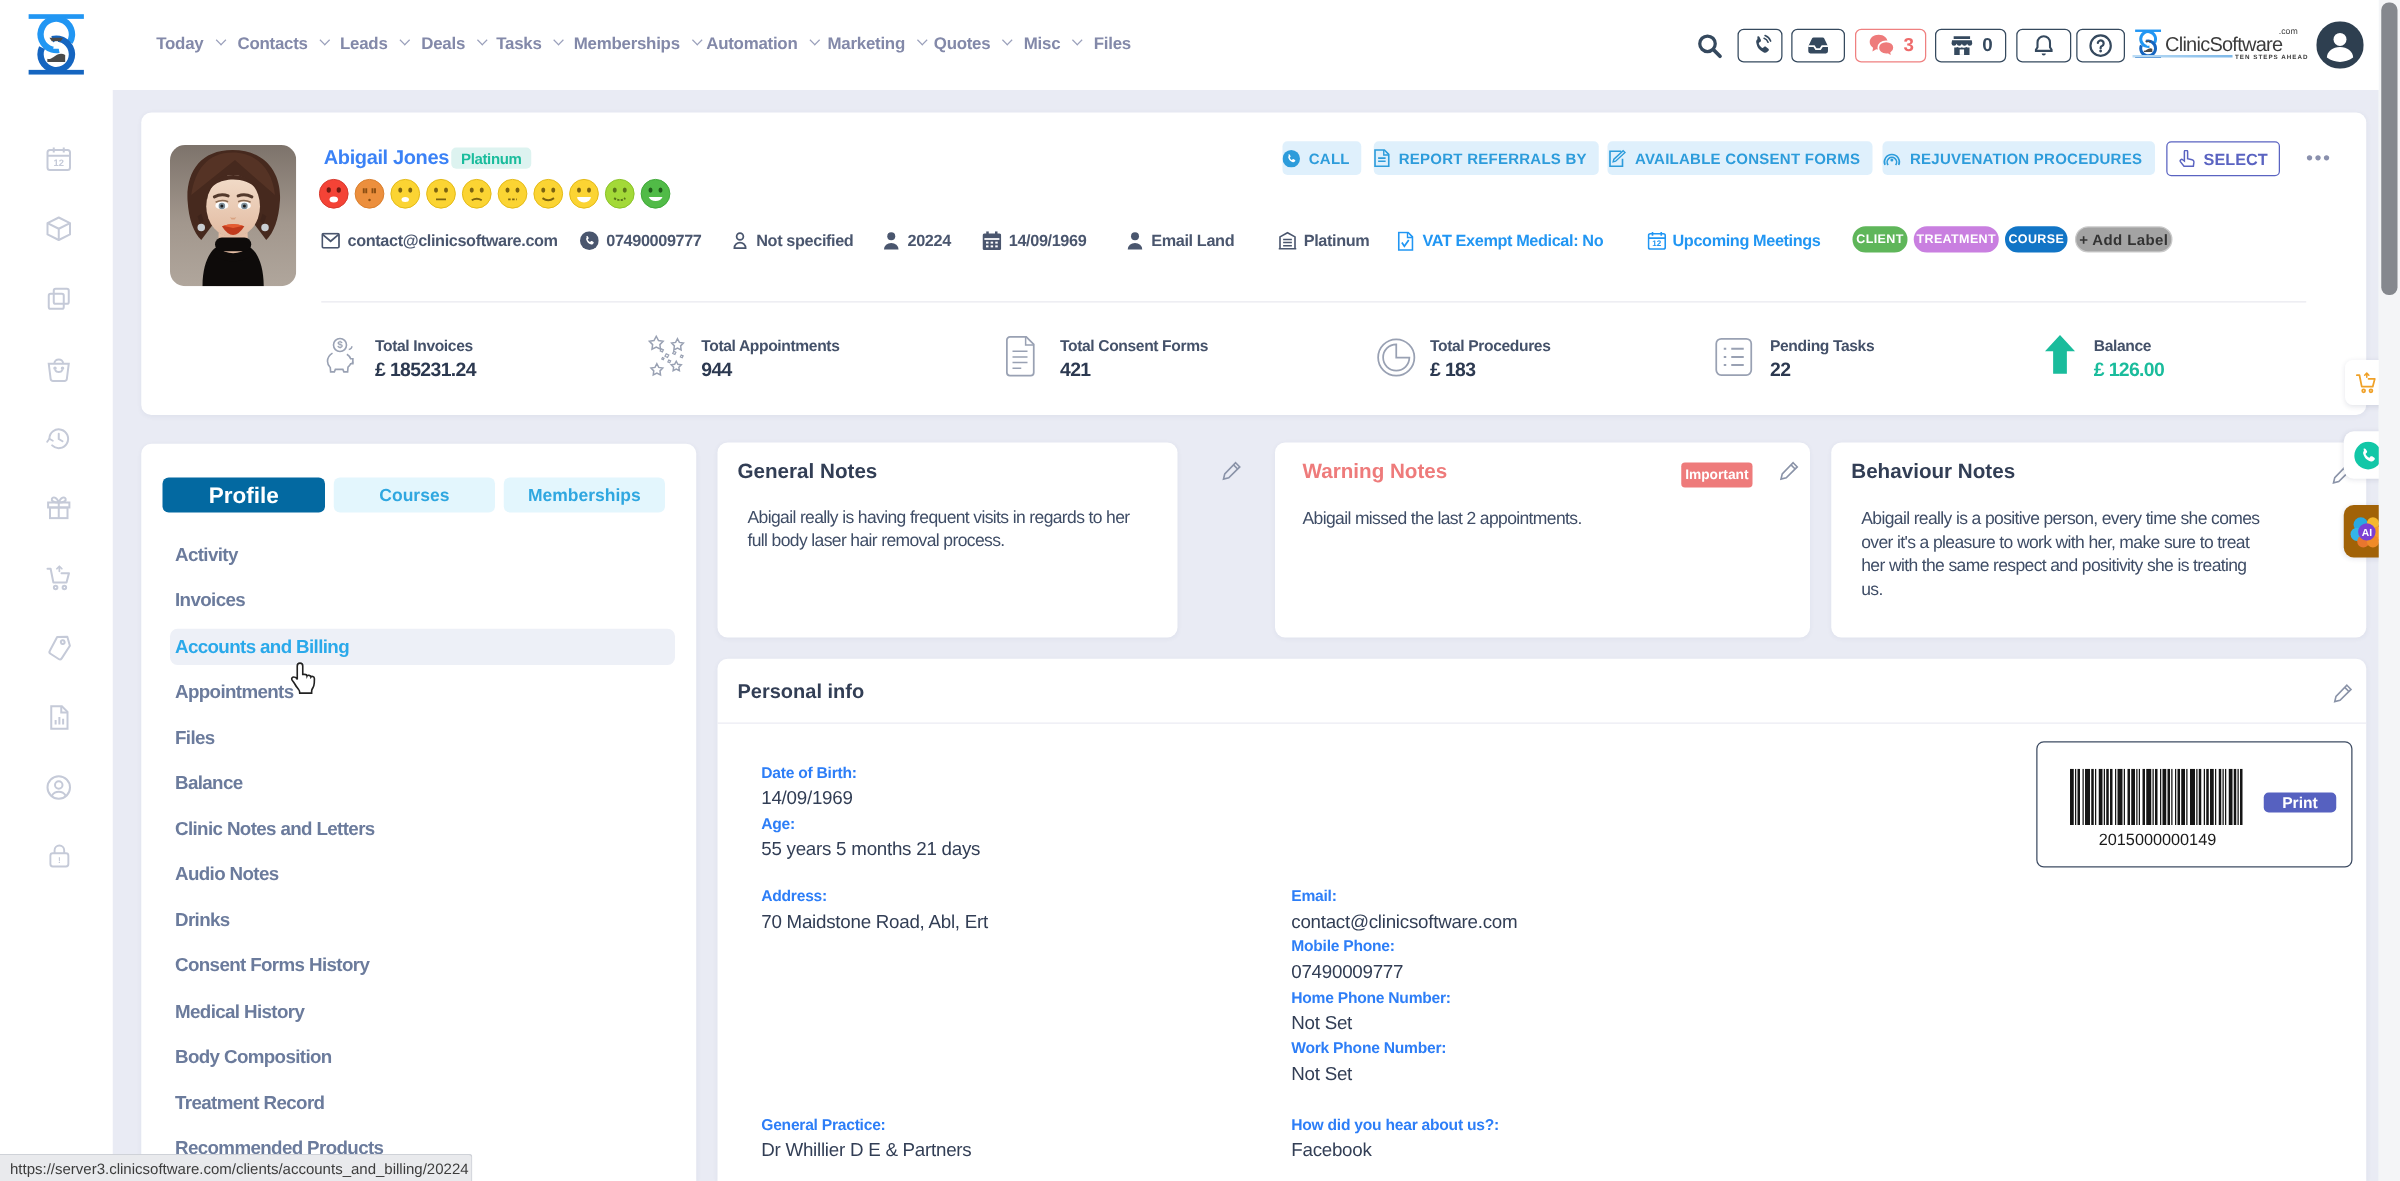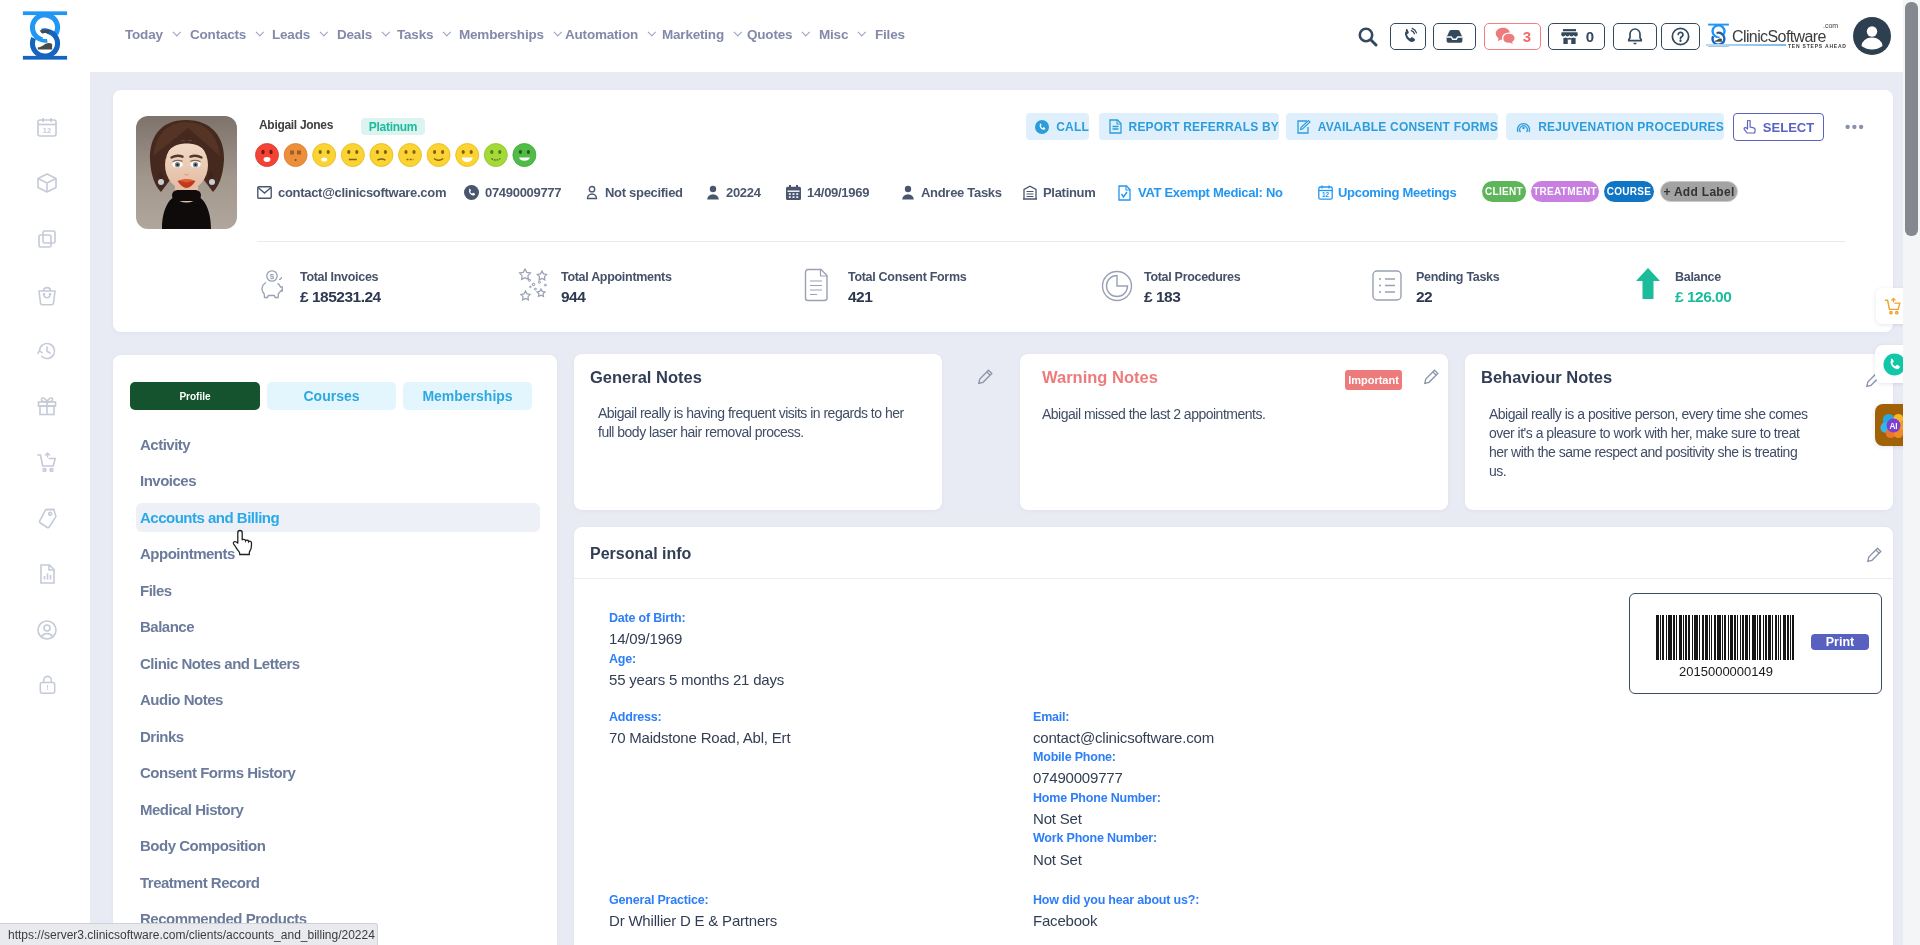--- a/index.html
+++ b/index.html
@@ -9,21 +9,21 @@
 #main-bg{position:absolute;left:90px;top:72px;width:1813px;height:873px;background:#e9ebf4;}
 #topbar{position:absolute;left:0;top:0;width:1903px;height:72px;background:#fff;}
 #sidebar{position:absolute;left:0;top:72px;width:90px;height:873px;background:#fff;}
 #scrollbar{position:absolute;right:0;top:0;width:17px;height:945px;background:#f4f5f7;}
 #scrollthumb{position:absolute;right:2px;top:2px;width:13px;height:234px;background:#85888e;border-radius:6px;}
 .card{position:absolute;background:#fff;border-radius:8px;box-shadow:0 1px 4px rgba(40,50,90,.05);}
 .navitem{position:absolute;color:#8389a9;font-size:13.5px;font-weight:700;letter-spacing:-.2px;white-space:nowrap;}
 .chev{display:inline-block;width:6px;height:6px;border-right:1.6px solid #9aa0bb;border-bottom:1.6px solid #9aa0bb;transform:rotate(45deg) translateY(-4px);margin-left:8px;vertical-align:middle;}
 .tbtn{position:absolute;top:23px;height:27px;border:1.5px solid #35495e;border-radius:5px;display:flex;align-items:center;justify-content:center;gap:6px;background:#fff;}
 .pill{position:absolute;height:21px;border-radius:11px;color:#fff;font-size:10px;font-weight:700;display:flex;align-items:center;justify-content:center;letter-spacing:.3px;}
-.hbtn{position:absolute;top:23px;height:27px;background:#dff0fc;border-radius:4px;color:#2d9cdb;font-size:12px;font-weight:700;white-space:nowrap;display:flex;align-items:center;justify-content:flex-end;gap:7px;letter-spacing:.2px;}
+.hbtn{position:absolute;top:23px;height:27px;background:#dff0fc;border-radius:4px;color:#2d9cdb;font-size:12px;font-weight:700;white-space:nowrap;display:flex;align-items:center;justify-content:flex-start;gap:7px;letter-spacing:.2px;}
 .statlab{color:#445169;font-size:12.5px;font-weight:700;letter-spacing:-.3px;white-space:nowrap;}
 .statval{color:#2c3950;font-size:15.5px;font-weight:700;letter-spacing:-.5px;white-space:nowrap;}
 .ctext{color:#4a566e;font-size:13px;font-weight:700;letter-spacing:-.3px;white-space:nowrap;}
 .litem{position:absolute;left:27px;color:#6b7b9c;font-size:15px;font-weight:700;letter-spacing:-.5px;white-space:nowrap;}
 .cardtitle{color:#323e55;font-size:16.5px;font-weight:700;}
 .notetext{color:#3f4d66;font-size:14px;font-weight:400;letter-spacing:-.5px;line-height:19px;white-space:nowrap;}
 .plabel{color:#2d7ef7;font-size:12.5px;font-weight:700;letter-spacing:-.2px;white-space:nowrap;}
 .pval{color:#323e55;font-size:15px;font-weight:400;letter-spacing:-.2px;white-space:nowrap;}
 </style>
 </head>
@@ -215,21 +215,21 @@
     <path d="M41.5 65 q9 -3.4 18 0 q-4.5 7 -9 7 t-9 -7z" fill="#c03a1d"></path>
     <path d="M42.5 64.6 q8 -2.8 16 0 l-8 1.8 Z" fill="#e55c32"></path>
     <path d="M22 57 l3 -2 2 6 -3 2 Z M74 55 l3 2 -2 6 -3 -2 Z" fill="#3e241b"></path>
     <circle cx="25" cy="66" r="3" fill="#c9ced2"></circle>
       <circle cx="76" cy="66" r="3" fill="#c9ced2"></circle>
     <path d="M50 73 C45 73 41 71.5 39 69.5 L37 113 L64 113 L62 69.5 C60 71.5 55 73 50 73 Z" fill="#e6bfa6"></path>
     <path d="M26 113 C26 92 34 83 37.5 81.5 C39 87 45 89.5 50.5 89.5 C56 89.5 62 87 63.5 81.5 C67 83 75 92 75 113 Z" fill="#0e0b0a"></path>
     <path d="M37.5 81.5 q13 10 26 0 l2.5 7 q-15.5 9 -31 0 Z" fill="#0e0b0a"></path>
     <rect x="36" y="74" width="29" height="11" rx="5.5" fill="#0e0b0a"></rect>
   </svg>
-  <div class="abs" style="left:146px;top:28px;font-size:12px;font-weight:700;color:#404040;letter-spacing:-.3px">Abigail Jones</div>
+  <div class="abs" style="left:146px;top:28px;font-size:16px;font-weight:700;color:#3b82f6;letter-spacing:-.3px">Abigail Jones</div>
   <div class="abs" style="left:248px;top:28px;width:64px;height:17px;background:#ddf3f0;border-radius:4px;color:#1abc9c;font-size:12px;font-weight:700;display:flex;align-items:center;justify-content:center;letter-spacing:-.3px">Platinum</div>
   <svg class="abs" style="left:142px;top:52px" width="300" height="26" viewBox="0 0 300 26">
     <g>
         <circle cx="12" cy="13" r="11.5" fill="#f44336" stroke="#d63a2f" stroke-width=".8"></circle>
         <ellipse cx="8" cy="10" rx="1.7" ry="2.2" fill="#731a12"></ellipse>
         <ellipse cx="16" cy="10" rx="1.7" ry="2.2" fill="#731a12"></ellipse>
         <ellipse cx="12" cy="17.5" rx="3.4" ry="2.4" fill="#fff"></ellipse>
       </g>
     <g>
         <circle cx="40.6" cy="13" r="11.5" fill="#ec8f3d" stroke="#d97f2e" stroke-width=".8"></circle>
@@ -319,21 +319,21 @@
           <rect x="2.8" y="11.3" width="2" height="1.6"></rect>
           <rect x="6.5" y="11.3" width="2" height="1.6"></rect>
           <rect x="10.2" y="11.3" width="2" height="1.6"></rect>
         </g>
       </svg>
     <div class="abs ctext" style="left:694px;top:0">14/09/1969</div>
     <svg class="abs" style="left:788px;top:0" width="14" height="15" viewBox="0 0 14 15">
         <circle cx="7" cy="4" r="3.2" fill="#4a566e"></circle>
         <path d="M1.2 14.5 a5.8 5.2 0 0 1 11.6 0 Z" fill="#4a566e"></path>
       </svg>
-    <div class="abs ctext" style="left:808px;top:0">Andree Tasks</div>
+    <div class="abs ctext" style="left:808px;top:0">Email Land</div>
     <svg class="abs" style="left:909px;top:0" width="16" height="15" viewBox="0 0 16 15" fill="none" stroke="#4a566e" stroke-width="1.3">
         <path d="M1 14 h14 M2 14 V4.5 L8 1.2 L14 4.5 V14"></path>
         <path d="M4.5 6.5 h7 M4.5 9 h7 M4.5 11.5 h7" stroke-width="1.2"></path>
       </svg>
     <div class="abs ctext" style="left:930px;top:0">Platinum</div>
     <svg class="abs" style="left:1005px;top:0" width="13" height="16" viewBox="0 0 13 16" fill="none" stroke="#2196f3" stroke-width="1.3">
         <path d="M1 1 h7.5 L12 4.5 V15 H1 Z"></path>
         <path d="M8 1 v4 h4" stroke-width="1.1"></path>
         <path d="M3.5 9 l2 3 3.5-5" stroke-width="1.4"></path>
       </svg>
@@ -431,21 +431,21 @@
     <div class="abs statlab" style="left:1303px;top:180px">Pending Tasks</div>
     <div class="abs statval" style="left:1303px;top:198px">22</div>
     <svg class="abs" style="left:1521px;top:176px" width="28" height="38" viewBox="0 0 28 38">
         <path d="M14 2 L26 15 H19.5 V33 H8.5 V15 H2 Z" fill="#1abc9c"></path>
       </svg>
     <div class="abs statlab" style="left:1562px;top:180px">Balance</div>
     <div class="abs statval" style="left:1562px;top:198px;color:#1abc9c">£ 126.00</div>
   </div>
 </div>
 <div class="card" style="left:113px;top:355px;width:444px;height:590px;border-radius:8px 8px 0 0">
-  <div class="abs" style="left:17px;top:27px;width:130px;height:28px;background:#14532d;border-radius:5px;color:#fff;font-size:10px;font-weight:700;display:flex;align-items:center;justify-content:center">Profile</div>
+  <div class="abs" style="left:17px;top:27px;width:130px;height:28px;background:#0369a1;border-radius:5px;color:#fff;font-size:18px;font-weight:700;display:flex;align-items:center;justify-content:center">Profile</div>
   <div class="abs" style="left:154px;top:27px;width:129px;height:28px;background:#e3f6fd;border-radius:5px;color:#2fa7e0;font-size:14px;font-weight:700;display:flex;align-items:center;justify-content:center">Courses</div>
   <div class="abs" style="left:290px;top:27px;width:129px;height:28px;background:#e3f6fd;border-radius:5px;color:#2fa7e0;font-size:14px;font-weight:700;display:flex;align-items:center;justify-content:center">Memberships</div>
   <div class="litem" style="top:81px">Activity</div>
   <div class="litem" style="top:117px">Invoices</div>
   <div class="abs" style="left:23px;top:148px;width:404px;height:29px;background:#edf0f7;border-radius:6px"></div>
   <div class="litem" style="top:154px;color:#2aa9ea">Accounts and Billing</div>
   <div class="litem" style="top:190px">Appointments</div>
   <div class="litem" style="top:227px">Files</div>
   <div class="litem" style="top:263px">Balance</div>
   <div class="litem" style="top:300px">Clinic Notes and Letters</div>

